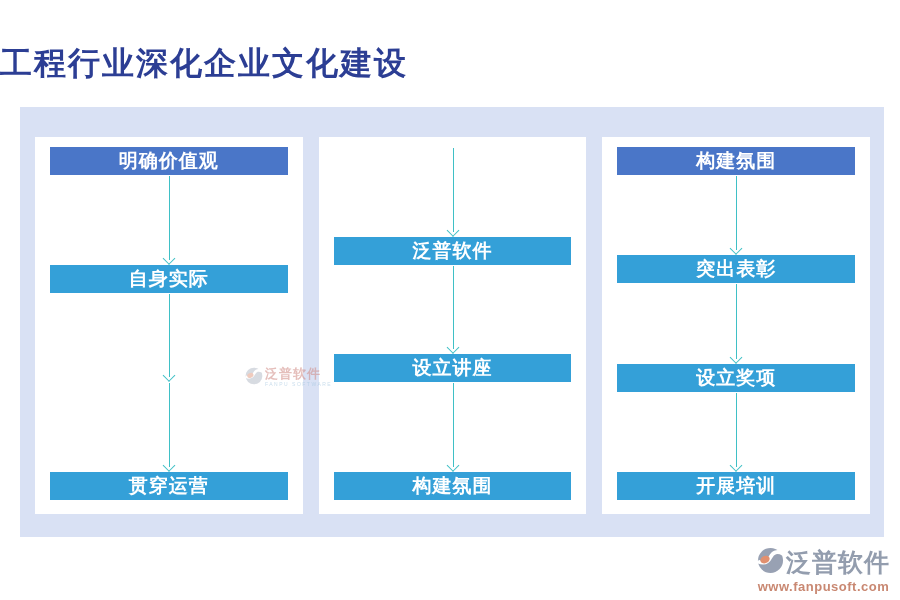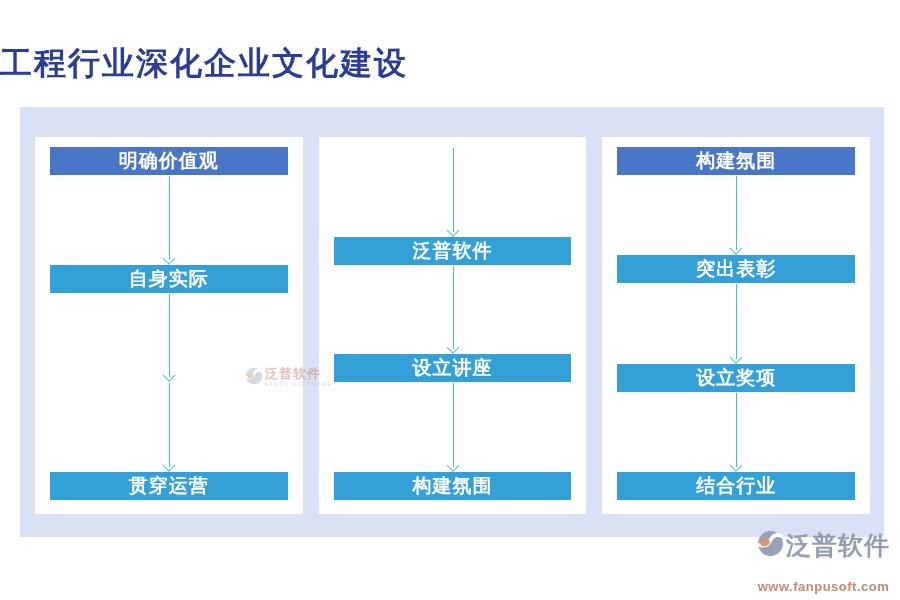--- a/index.html
+++ b/index.html
@@ -49,21 +49,21 @@
   }
   .watermark .wm-text{display:flex;flex-direction:column;line-height:1;}
   .watermark .wm-brand{font-size:13px;font-weight:bold;color:#d08b85;letter-spacing:1px;}
   .watermark .wm-sub{font-size:5px;color:#9fc3de;letter-spacing:1.5px;margin-top:2px;}
   
   .logo{
     position:absolute;right:10px;bottom:6px;text-align:center;
   }
   .logo-row{display:flex;align-items:center;gap:2px;justify-content:flex-end;}
   .logo-brand{font-size:25px;font-weight:bold;color:#939dae;letter-spacing:1px;line-height:1;}
-  .logo-url{font-size:13px;font-weight:bold;color:#c98872;letter-spacing:0.5px;margin-top:18px;text-align:center;}
+  .logo-url{font-size:13px;font-weight:bold;color:#c98872;letter-spacing:0.5px;margin-top:1px;text-align:center;}
 </style>
 </head>
 <body>
 
 <h1 class="title">工程行业深化企业文化建设</h1>
 
 <div class="panel">
 
   <div class="column">
     <div class="step-box head">明确价值观</div>
@@ -110,21 +110,21 @@
     <div class="step-box">突出表彰</div>
     <div class="arrow">
         <div class="line"></div>
         <div class="chevron"></div>
       </div>
     <div class="step-box">设立奖项</div>
     <div class="arrow">
         <div class="line"></div>
         <div class="chevron"></div>
       </div>
-    <div class="step-box">结合行业</div>
+    <div class="step-box">开展培训</div>
   </div>
 
 
 </div>
 
 <div class="watermark">
   <span>
     <svg width="18" height="18" viewBox="0 0 28 28">
       <circle cx="14" cy="14" r="13" fill="#b8beca"></circle>
       <path d="M1,15 C7,17.5 11.5,15.5 14,10.5 C16.5,5.5 21,3.5 27,7" stroke="#ffffff" stroke-width="4" fill="none"></path>

